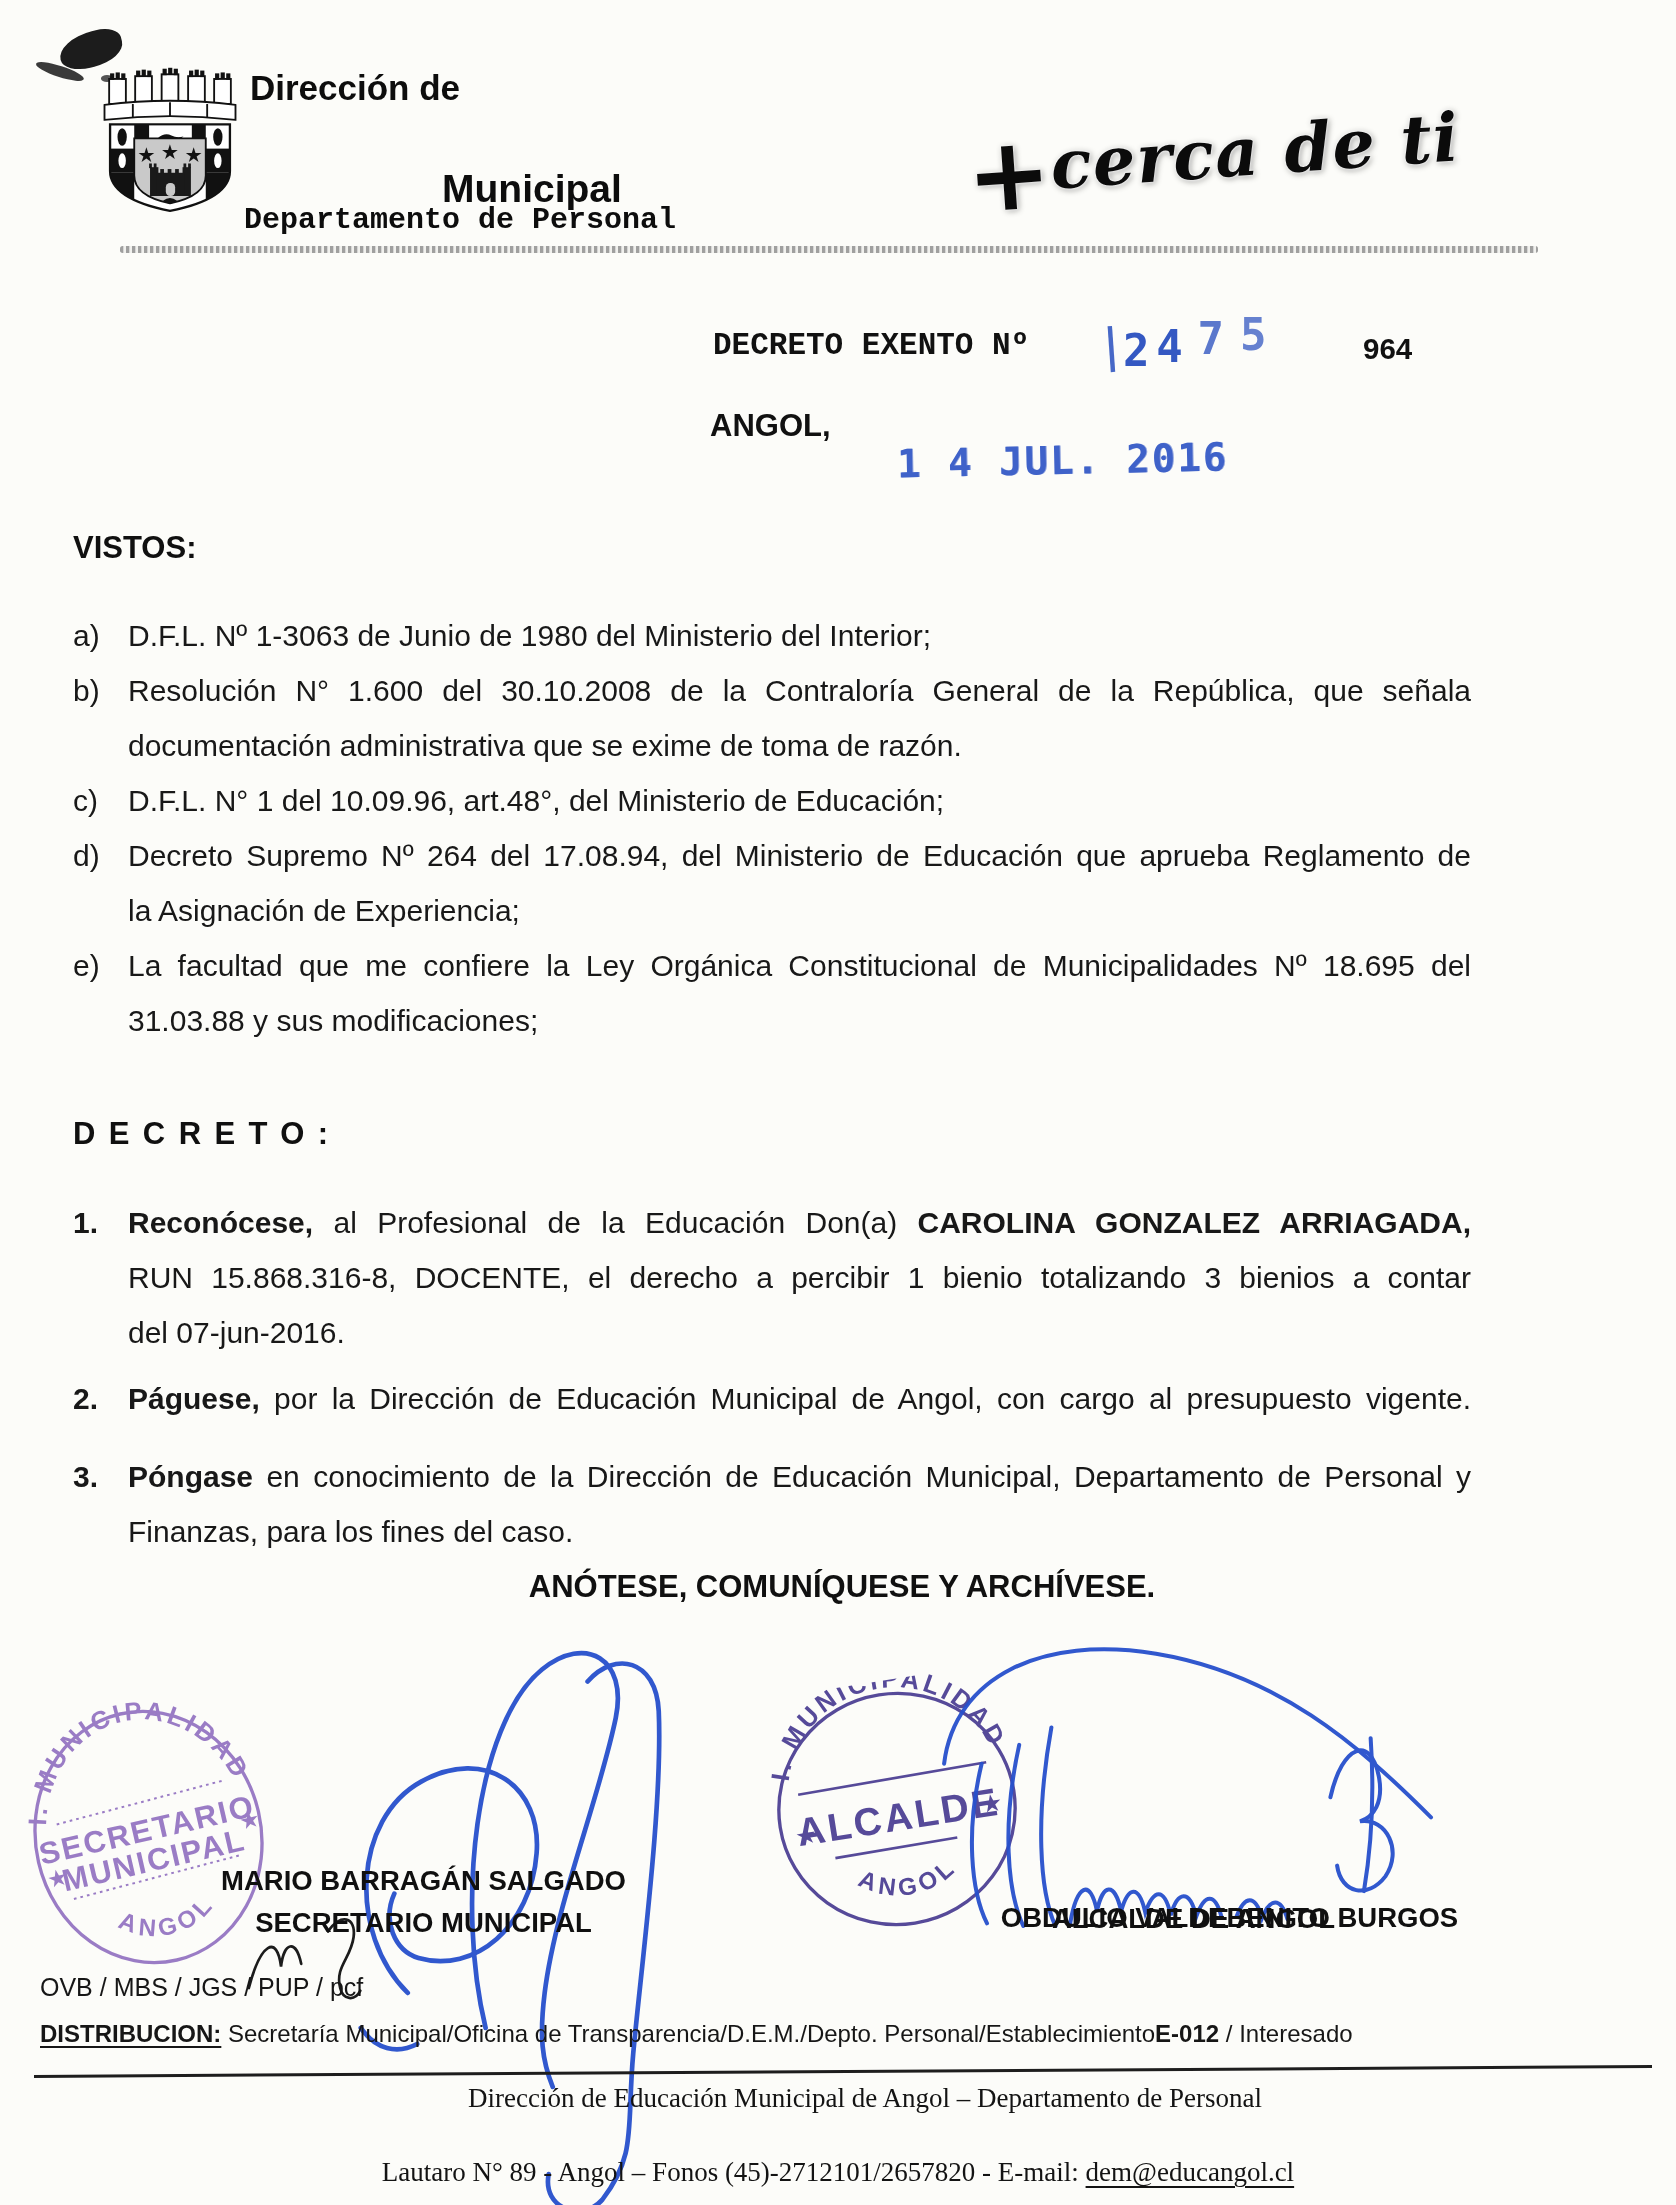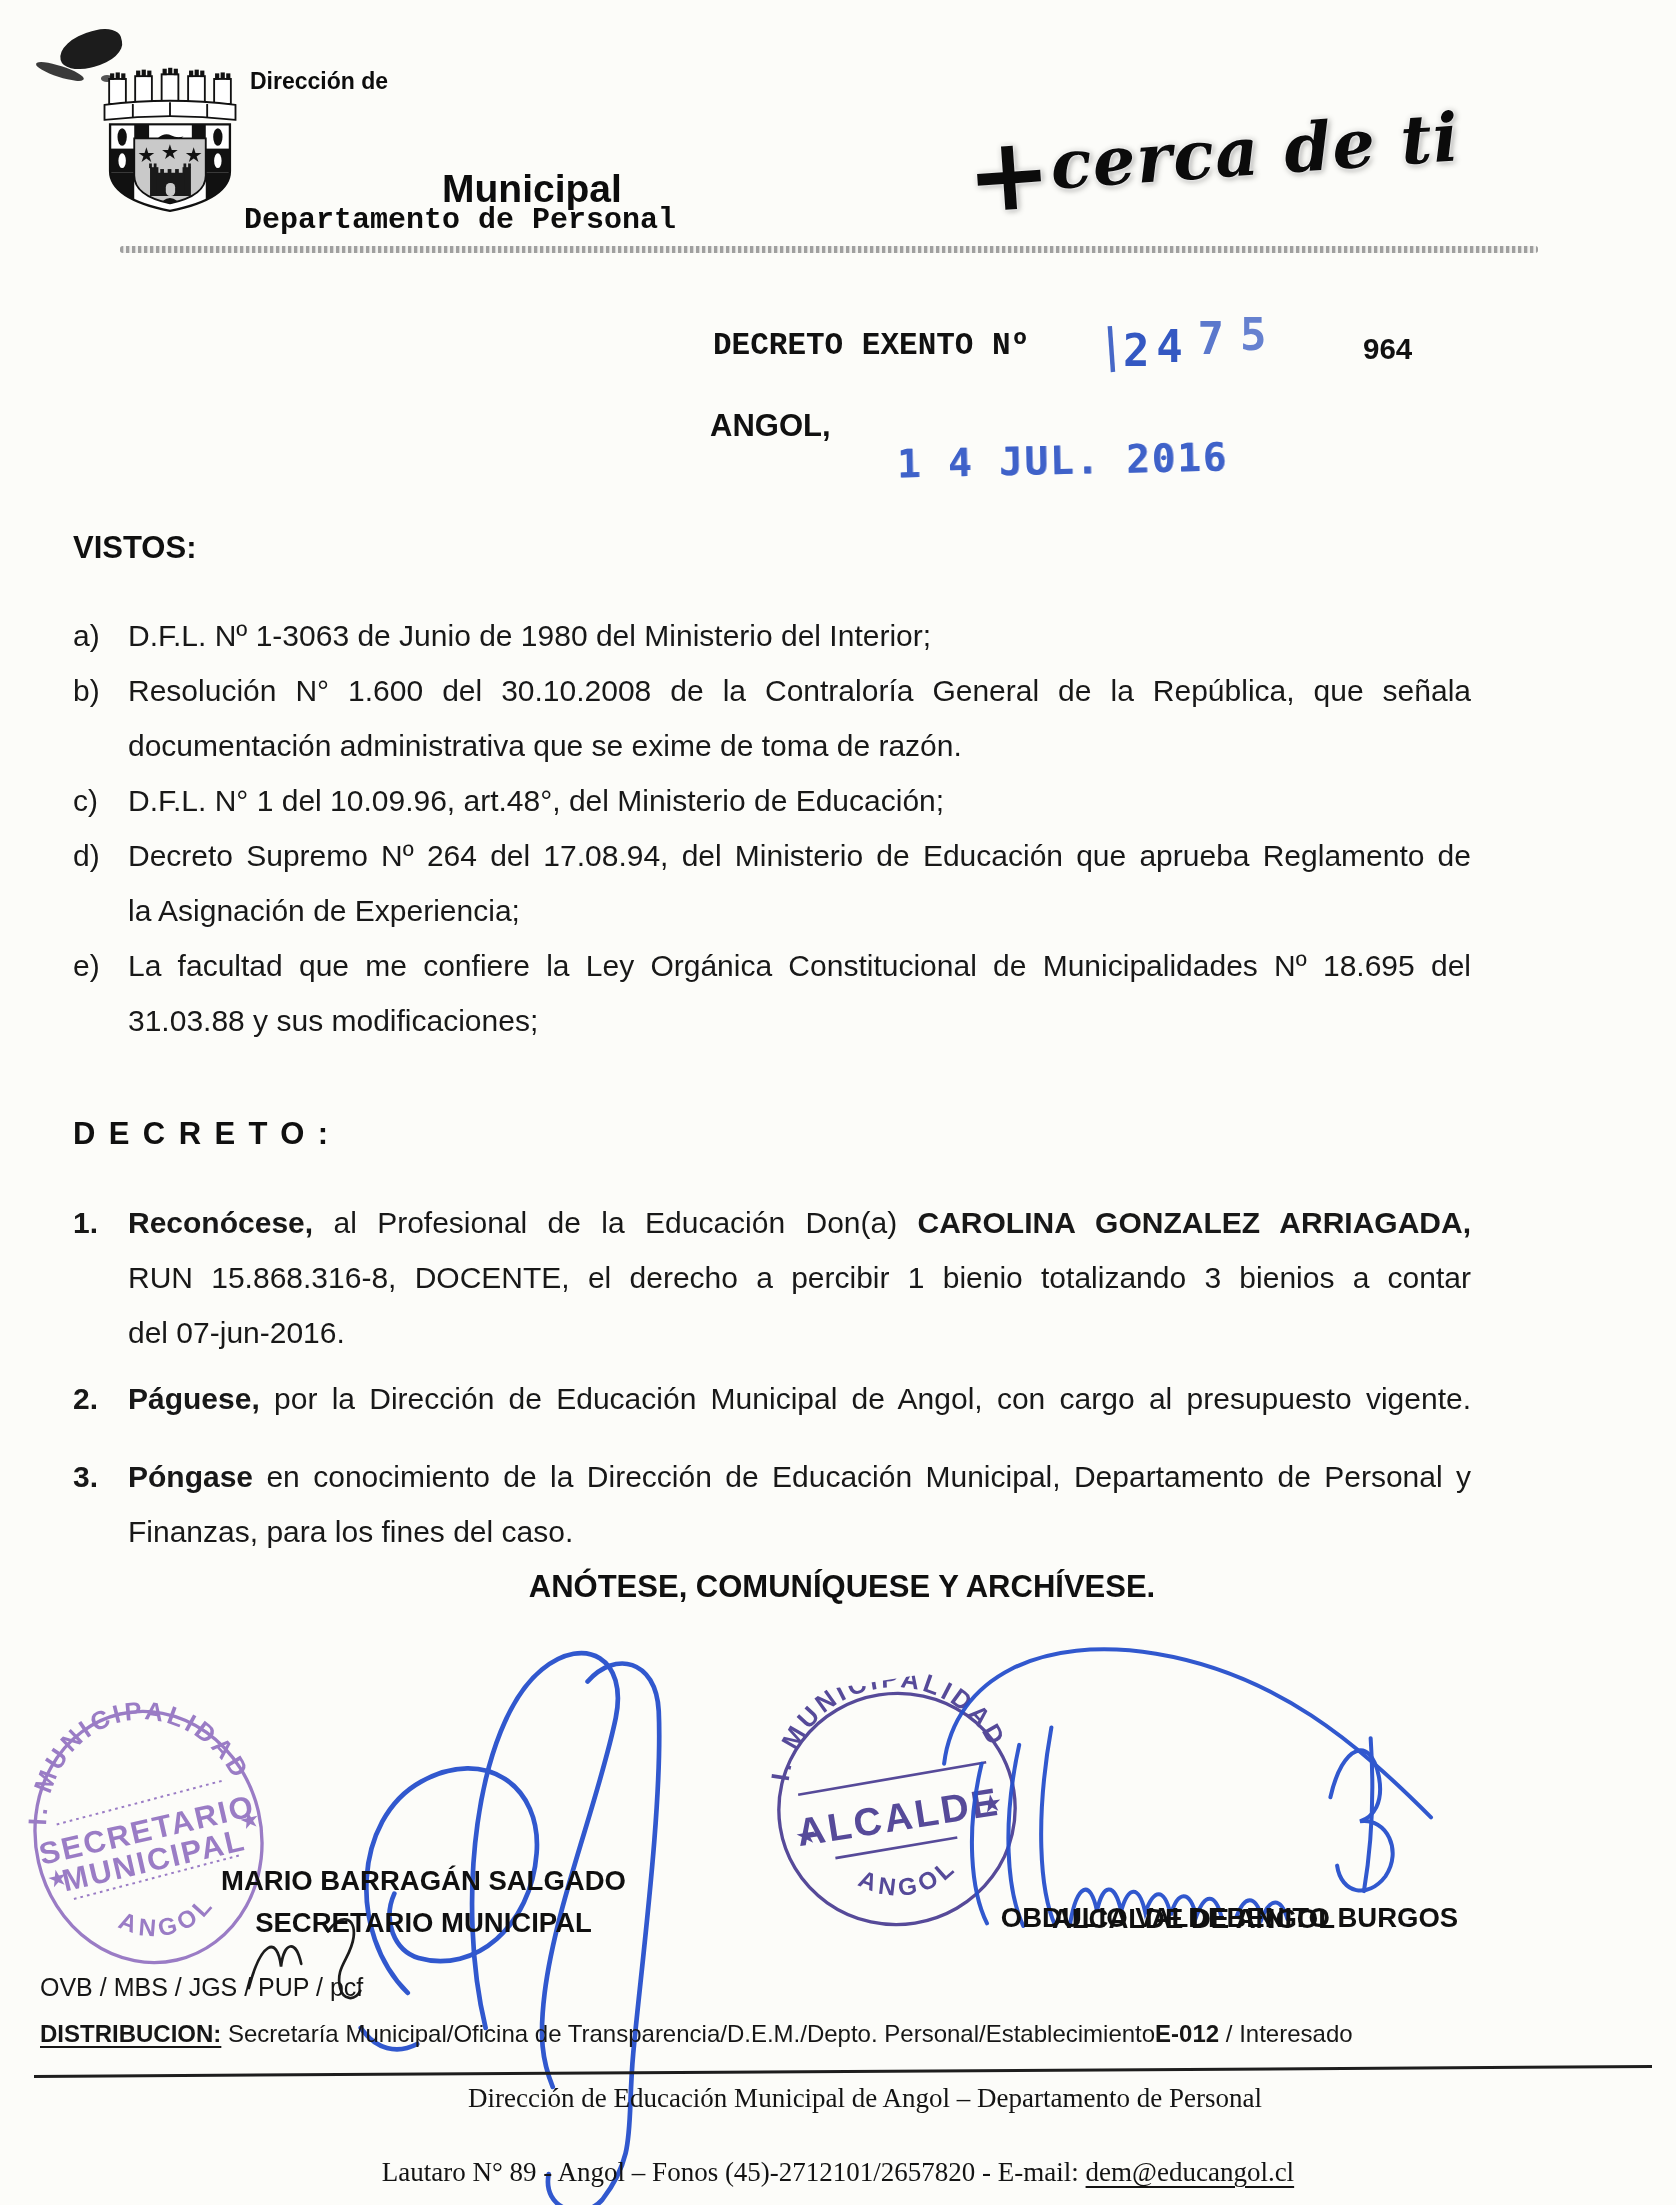--- a/index.html
+++ b/index.html
@@ -13,21 +13,21 @@
     color:#161616;
   }
   
   .smudge-a{position:absolute;left:59px;top:32px;width:64px;height:35px;background:#1c1c1c;
     border-radius:62% 38% 55% 45%;transform:rotate(-14deg);}
   .smudge-b{position:absolute;left:35px;top:66px;width:50px;height:10.7px;background:#3a3a3a;
     border-radius:50%;transform:rotate(18deg);}
   .smudge-c{position:absolute;left:101px;top:75px;width:12px;height:6.7px;background:#555;border-radius:50%;}
   
   .crest{position:absolute;left:98px;top:25.5px;width:144px;height:222px;}
-  .dept-1{position:absolute;left:250px;top:68px;font-size:23px;font-weight:700;color:#0d0d0d;}
+  .dept-1{position:absolute;left:250px;top:68px;font-size:35px;font-weight:700;color:#0d0d0d;}
   .dept-2{position:absolute;left:243px;top:97px;font-size:65px;font-weight:700;letter-spacing:-1.3px;color:#0d0d0d;}
   .dept-3{position:absolute;left:442px;top:167px;font-size:39px;font-weight:700;color:#0d0d0d;}
   .dept-4{position:absolute;left:244px;top:203px;font-size:30px;font-weight:700;color:#0d0d0d;font-family:Liberation Mono, monospace;}
   .header-rule{position:absolute;left:120px;top:246px;width:1418px;height:7.4px;opacity:.85;
     background:repeating-linear-gradient(90deg,#8f8f8f 0 2.7px,#cfcfcf 2.7px 4px,#efefec 4px 6px);
     border-radius:2.7px;}
   .slogan{position:absolute;left:966px;top:101px;transform:rotate(-4deg);color:#0b0b0b;white-space:nowrap;
     text-shadow:0 0 2px #ffffff,0 0 4px #ffffff,1.3px 1.3px 6.7px rgba(0,0,0,.45);}
   .slogan .plus{font-family:"DejaVu Sans","Liberation Sans",sans-serif;font-size:101px;font-weight:700;vertical-align:-17.5px;}
   .slogan .script{font-family:"DejaVu Serif","Liberation Serif",serif;font-style:italic;font-weight:700;font-size:67px;letter-spacing:1.3px;}

